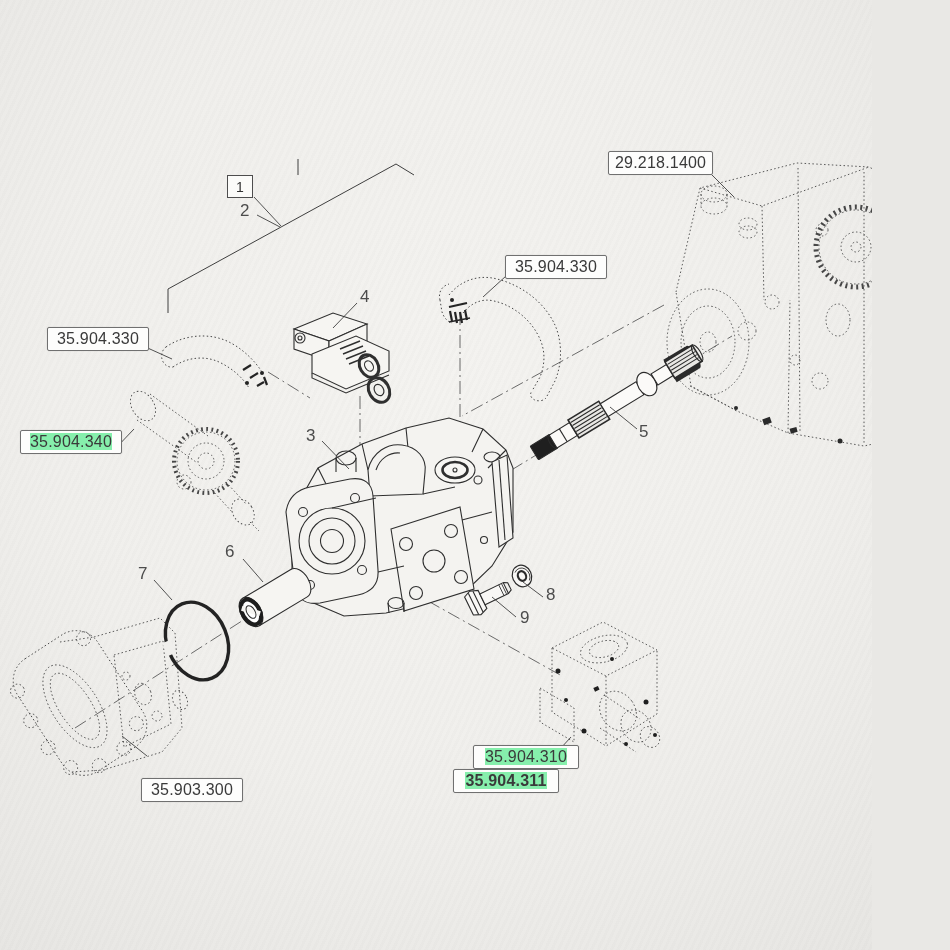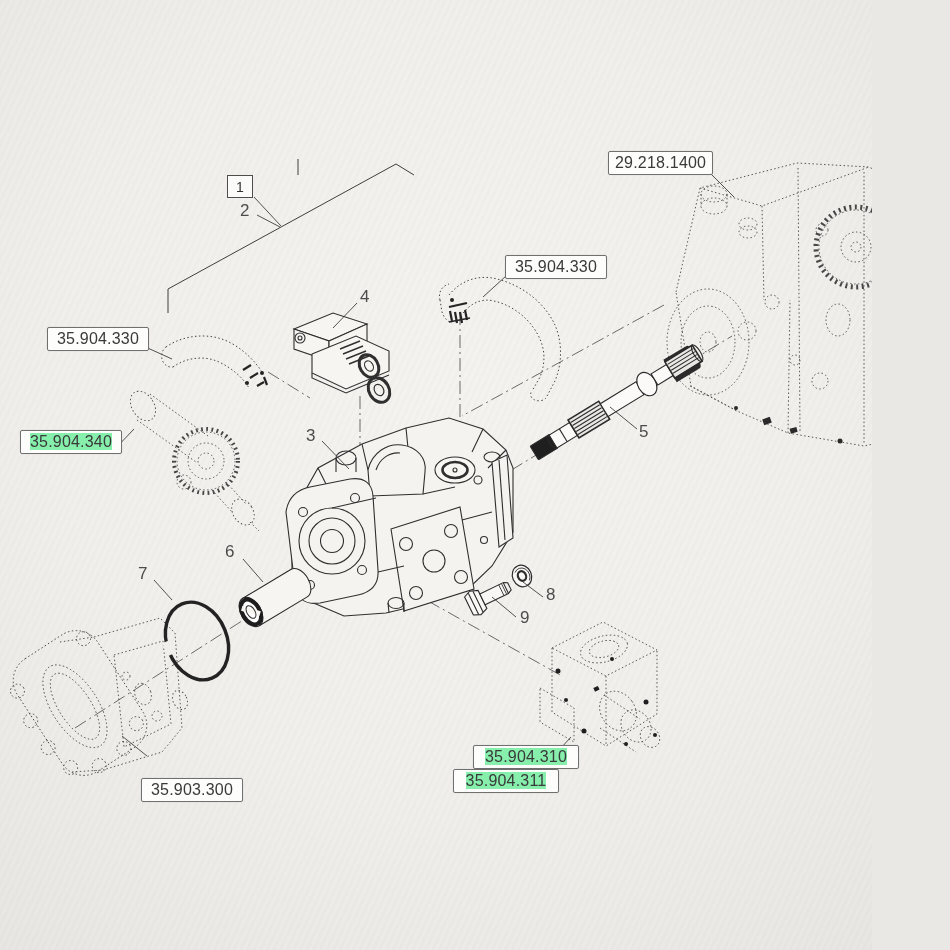--- a/index.html
+++ b/index.html
@@ -285,21 +285,21 @@
     <path d="M 549,761 L 571,737"></path>
   </g>
 </svg>
 
 <div class="ref-label" style="left:608px;top:151px;"><span>29.218.1400</span></div>
 <div class="ref-label" style="left:47px;top:327px;"><span>35.904.330</span></div>
 <div class="ref-label" style="left:20px;top:430px;"><span class="hl">35.904.340</span></div>
 <div class="ref-label" style="left:505px;top:255px;"><span>35.904.330</span></div>
 <div class="ref-label" style="left:141px;top:778px;"><span>35.903.300</span></div>
 <div class="ref-label" style="left:453px;top:745px;width:92px;margin-left:20px;"><span class="hl">35.904.310</span></div>
-<div class="ref-label" style="left:453px;top:769px;width:92px;"><span class="hl">35.904.311</span></div>
+<div class="ref-label" style="left:453px;top:769px;width:92px;font-weight:bold;"><span class="hl">35.904.311</span></div>
 
 <div class="callout-box" style="left:227px;top:175px;">
       <span>1</span>
     </div>
 <div class="callout" style="left:240px;top:201px;">2</div>
 <div class="callout" style="left:306px;top:426px;">3</div>
 <div class="callout" style="left:360px;top:287px;">4</div>
 <div class="callout" style="left:639px;top:422px;">5</div>
 <div class="callout" style="left:225px;top:542px;">6</div>
 <div class="callout" style="left:138px;top:564px;">7</div>

